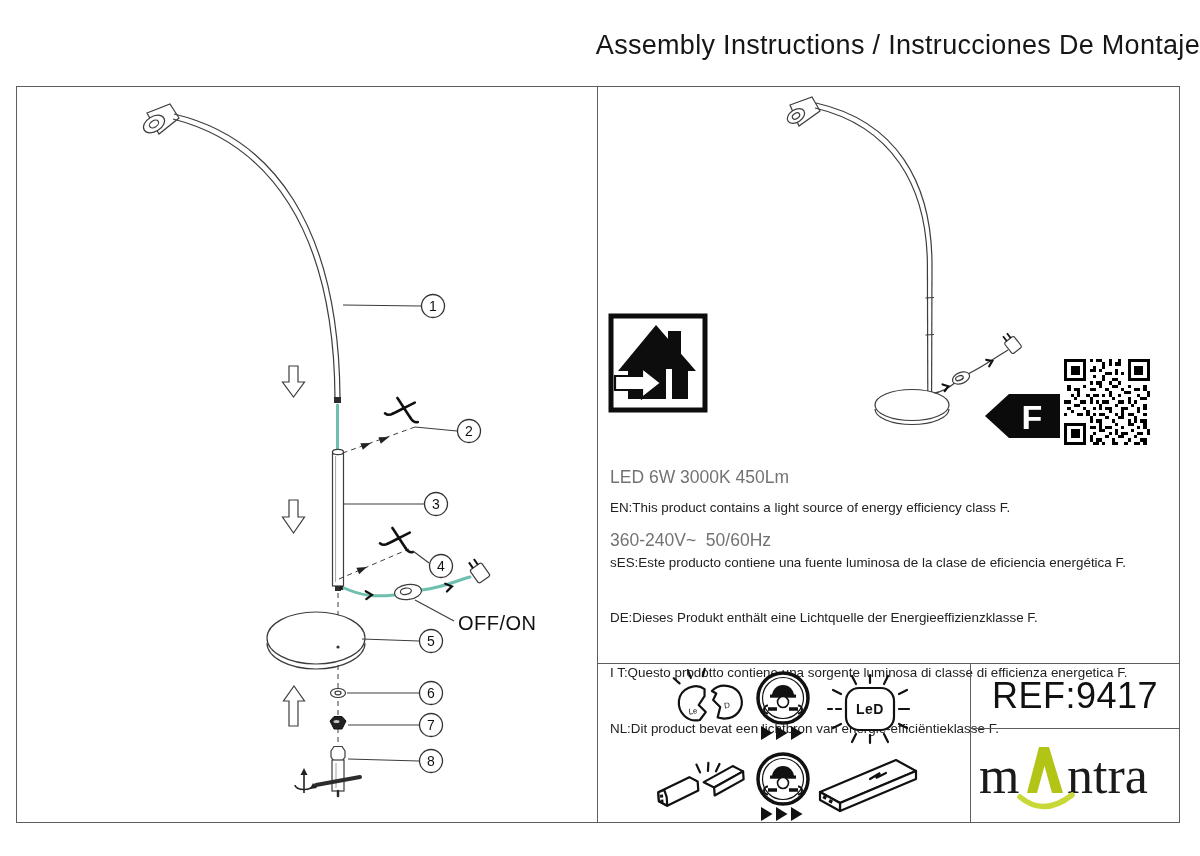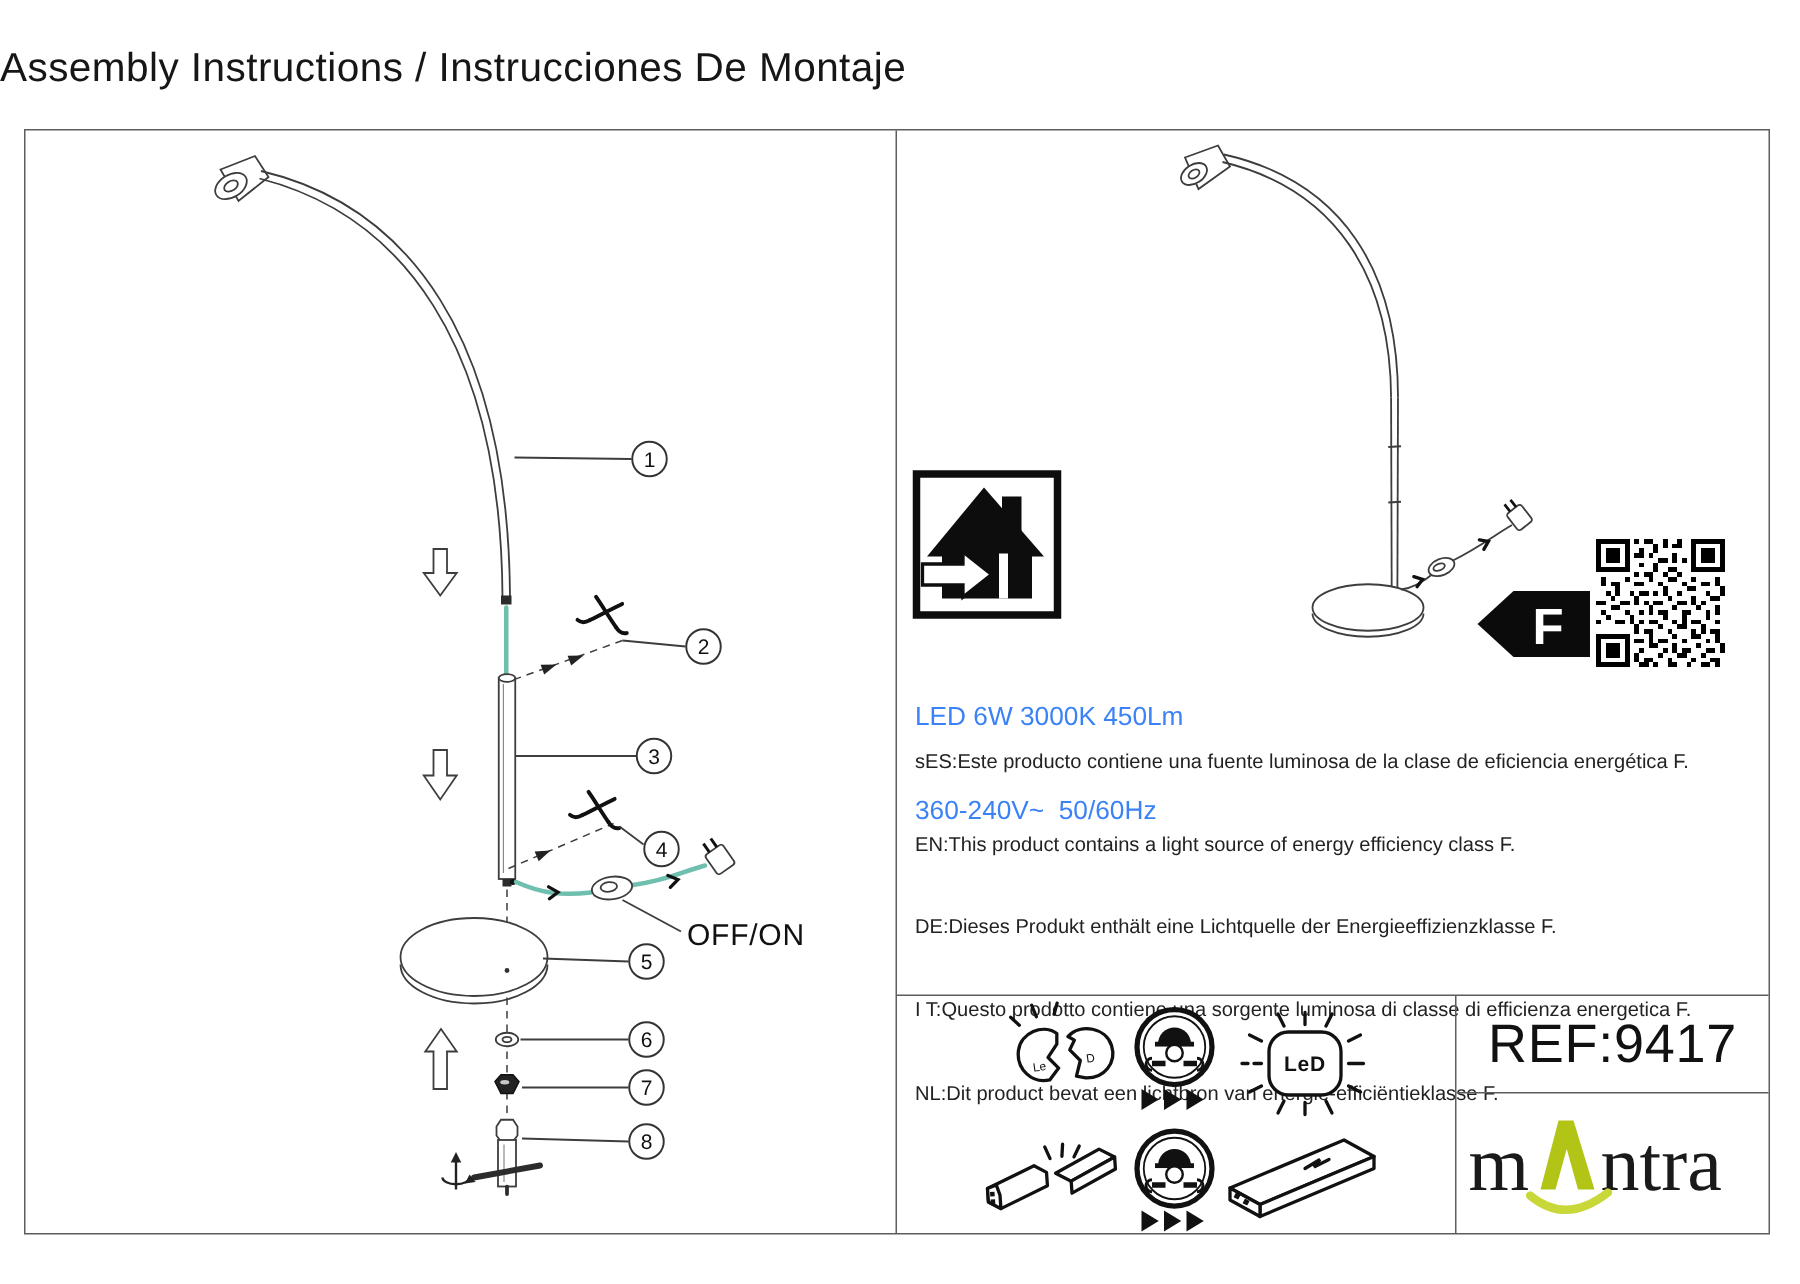--- a/index.html
+++ b/index.html
@@ -1,21 +1,21 @@
 <!DOCTYPE html>
 <html style="--cable-teal: #6ebfae; --brand-green: #b2c516; --brand-green-light: #c8d838;"><head>
 <meta charset="utf-8">
 <style>
   html,body{margin:0;padding:0;}
   body{
     width:1200px;height:856px;position:relative;background:#fff;
     font-family:"Liberation Sans",sans-serif;color:#151515;overflow:hidden;
   }
   .page-title{
-    position:absolute;top:30px;left:0;width:100%;text-align:left;
+    position:absolute;top:30px;left:0;width:100%;text-align:right;
     font-size:27px;letter-spacing:.3px;color:#161616;
   }
   .frame{
     position:absolute;left:16px;top:86px;width:1164px;height:737px;
     border:1.5px solid #5d5d5d;box-sizing:border-box;
   }
   .left-panel{
     position:absolute;left:0;top:0;width:581px;height:100%;
     border-right:1.5px solid #5d5d5d;box-sizing:border-box;
   }
@@ -26,21 +26,21 @@
   .lnw{stroke:#3d3d3d;stroke-width:1.2;fill:#fff;}
   .thin{stroke:#8a8a8a;stroke-width:.8;fill:none;}
   .dash{stroke:#3d3d3d;stroke-width:1;fill:none;stroke-dasharray:5 4;}
   .cable{stroke:var(--cable-teal,#6ebfae);stroke-width:3;fill:none;stroke-linecap:round;}
   .callout-c{fill:#fff;stroke:#333;stroke-width:1.3;}
   .callout-t{font-size:14px;fill:#111;text-anchor:middle;}
   .cut{stroke:#111;stroke-width:2.6;fill:none;stroke-linecap:round;}
   .pict{stroke:#111;stroke-width:2.2;fill:#fff;stroke-linejoin:round;}
   .pictl{stroke:#111;stroke-width:2.2;fill:none;stroke-linecap:round;}
   
-  .specs{position:absolute;left:12px;top:338px;font-size:17.5px;line-height:21px;color:#3b82f6;white-space:pre;}
+  .specs{position:absolute;left:12px;top:338px;font-size:17.5px;line-height:21px;color:#737373;white-space:pre;}
   .energy-lines{position:absolute;left:12px;top:375px;font-size:13.4px;line-height:18.4px;color:#222;white-space:pre;}
   .house{position:absolute;left:10px;top:226px;}
   .lamp2{position:absolute;left:130px;top:0;}
   .flabel{position:absolute;left:385px;top:302px;}
   .qr{position:absolute;left:463px;top:269px;}
   .bottom{
     position:absolute;left:0;right:0;top:576px;bottom:0;
     border-top:1.5px solid #5d5d5d;display:flex;box-sizing:border-box;
   }
   .icons-cell{width:373px;border-right:1.5px solid #5d5d5d;box-sizing:border-box;position:relative;}
@@ -250,22 +250,22 @@
       <rect x="58" y="56" width="6" height="30" fill="#fff"></rect>
       <polygon points="7,63 34,63 34,55 53,70 34,85 34,77 7,77" fill="#fff" stroke="#0d0d0d" stroke-width="2.2"></polygon>
     </svg>
 
     <div class="specs">
       <div>LED 6W 3000K 450Lm</div>
       <div>360-240V~  50/60Hz</div>
     </div>
 
     <div class="energy-lines">
+      <div>EN:This product contains a light source of energy efficiency class F.</div>
       <div>sES:Este producto contiene una fuente luminosa de la clase de eficiencia energética F.</div>
-      <div>EN:This product contains a light source of energy efficiency class F.</div>
       <div>DE:Dieses Produkt enthält eine Lichtquelle der Energieeffizienzklasse F.</div>
       <div>I T:Questo prodotto contiene una sorgente luminosa di classe di efficienza energetica F.</div>
       <div>NL:Dit product bevat een lichtbron van energie-efficiëntieklasse F.</div>
       
       
       
       
     </div>
 
     <svg class="flabel" width="80" height="54" viewBox="0 0 80 54">

